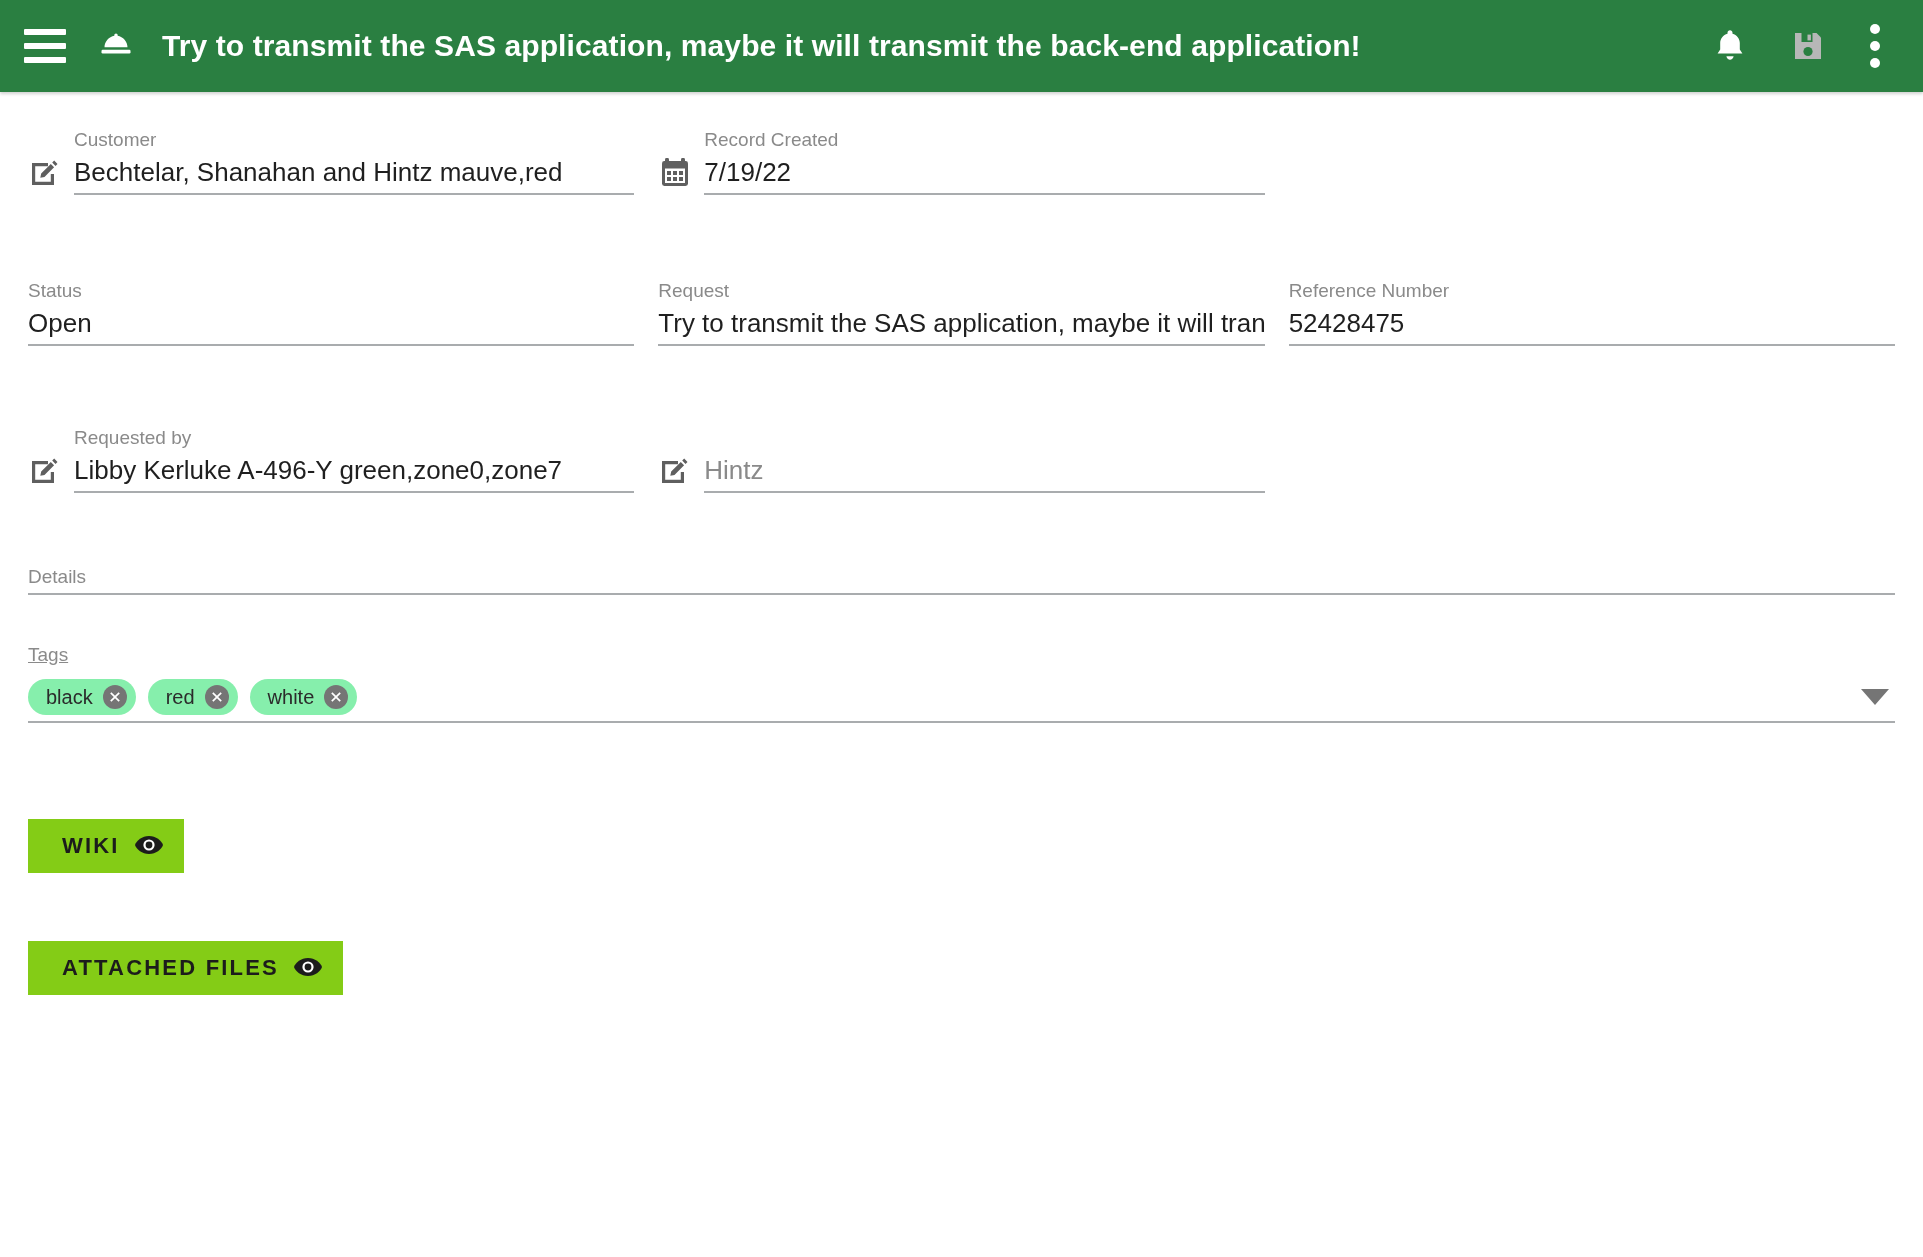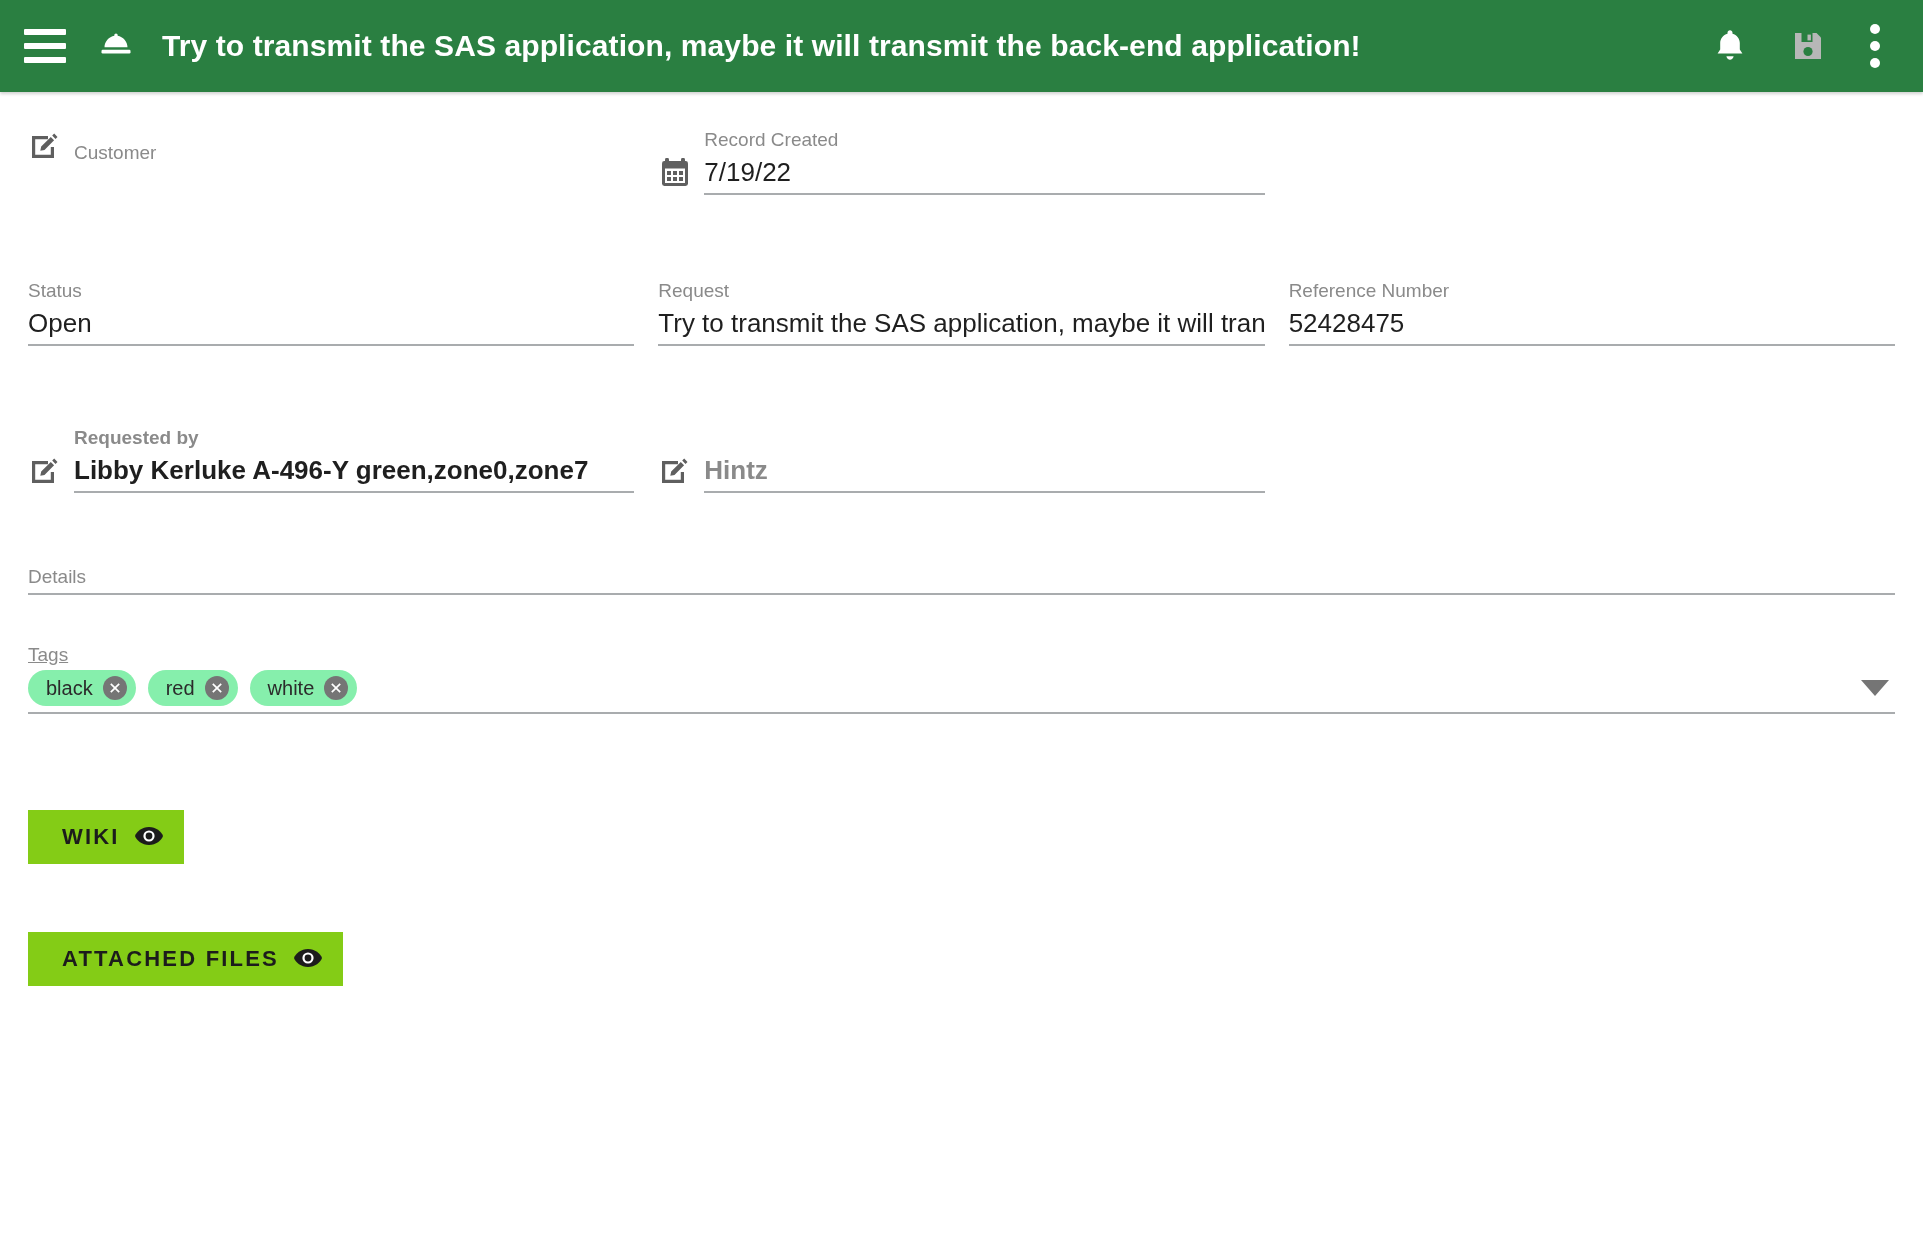--- a/index.html
+++ b/index.html
@@ -93,35 +93,35 @@
     width: 32px; height: 32px; border-radius: 50%;
     background: #F0922B;
     flex: 0 0 auto;
     margin-right: 14px;
     margin-bottom: 8px;
   }
 
   
   .row-1 { margin-top: 6px; }
   .row-2 { margin-top: 54px; }
-  .row-3 { margin-top: 50px; font-weight: bold; }
+  .row-3 { margin-top: 50px; }
 
   
   .details-block {
     margin-top: 72px;
     padding: 0 12px;
   }
   .details-label { font-size: 19px; color: #8a8a8a; line-height: 24px; margin-bottom: 4px; }
   .details-text { font-size: 26px; color: #1f1f1f; line-height: 34px; }
   .details-area { height: 124px; }
   .details-underline { border-bottom: 2px solid #a9acae; width: 100%; }
 
   
   .tags-block { margin-top: 48px; padding: 0 12px; }
-  .tags-label { font-size: 19px; color: #8a8a8a; line-height: 24px; margin-bottom: 3px; text-decoration: underline; }
+  .tags-label { font-size: 19px; color: #8a8a8a; line-height: 24px; margin-bottom: 12px; text-decoration: underline; }
   .tags-row {
     display: flex; align-items: center;
     border-bottom: 2px solid #a9acae;
     padding-bottom: 6px;
     min-height: 44px;
   }
   .chips { display: flex; align-items: center; gap: 12px; flex: 1 1 auto; }
   .chip {
     display: inline-flex; align-items: center;
     background: #86efac;
@@ -230,20 +230,21 @@
       <div class="field">
         <span class="field-icon">
           <svg width="32" height="32" viewBox="0 0 32 32" aria-hidden="true">
             <path d="M3 7h16v3.2H6.2v15.6h15.6V18H25v11H3V7z" fill="#5f5f5f"></path>
             <path d="M12.2 17.6l9.6-9.6 3.3 3.3-9.6 9.6-4.2.9.9-4.2z" fill="#5f5f5f"></path>
             <path d="M23.2 6.6l2-2 3.3 3.3-2 2-3.3-3.3z" fill="#5f5f5f"></path>
           </svg>
         </span>
         <div class="field-body">
           <div class="field-label">Customer</div>
+          <div class="field-value">Bechtelar, Shanahan and Hintz mauve,red</div>
         </div>
       </div>
     </div>
 
 
     <div class="col">
       <div class="field">
         <span class="field-icon">
           <svg width="30" height="32" viewBox="0 0 30 32" aria-hidden="true">
             <rect x="5" y="2" width="4" height="6" rx="1.4" fill="#5f5f5f"></rect>

